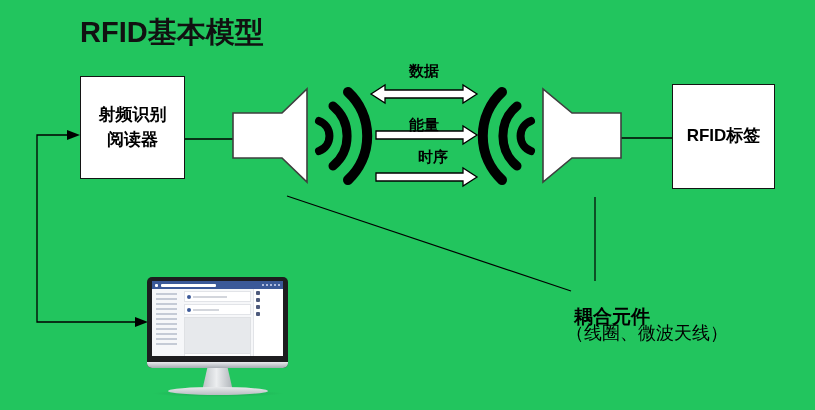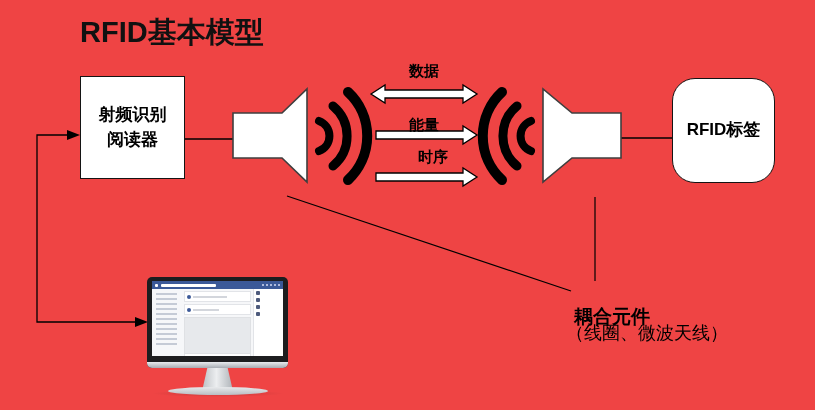--- a/index.html
+++ b/index.html
@@ -1,24 +1,24 @@
 <!DOCTYPE html>
 <html><head>
 <meta charset="utf-8">
 <style>
   html,body{margin:0;padding:0;background:#fff;}
-  .stage{position:relative;width:815px;height:410px;background:#ef4444;overflow:hidden;
+  .stage{position:relative;width:815px;height:410px;background:#22c55e;overflow:hidden;
          font-family:"Liberation Sans","DejaVu Sans",sans-serif;color:#000;}
   .overlay{position:absolute;left:0;top:0;width:815px;height:410px;}
   .page-title{position:absolute;left:80px;top:13px;font-size:29px;font-weight:700;color:#111;}
   .box{position:absolute;background:#fff;border:1.5px solid #141414;display:flex;align-items:center;
        justify-content:center;text-align:center;font-size:17px;font-weight:600;line-height:1.45;}
   .box span{white-space:pre-line;}
   .box-reader{left:80px;top:76px;width:103px;height:101px;}
-  .box-tag{left:672px;top:78px;width:101px;height:103px;border-radius:23px;}
+  .box-tag{left:672px;top:84px;width:101px;height:103px;}
   .mid-label{position:absolute;transform:translateX(-50%);font-size:15px;font-weight:600;white-space:nowrap;}
   .lbl-data{left:424px;top:62px;}
   .lbl-energy{left:424px;top:116px;}
   .lbl-timing{left:424px;top:148px;padding-left:18px;}
   .coupling-label{position:absolute;left:574px;top:292px;font-size:19px;font-weight:700;white-space:nowrap;margin-top:12px;}
   .coupling-note{position:absolute;left:566px;top:321px;font-size:18px;font-weight:400;white-space:nowrap;}
   .app-label{position:absolute;left:305px;top:316px;font-size:17px;font-weight:700;white-space:nowrap;}
 
   
   .monitor{position:absolute;left:147px;top:277px;width:141px;}

